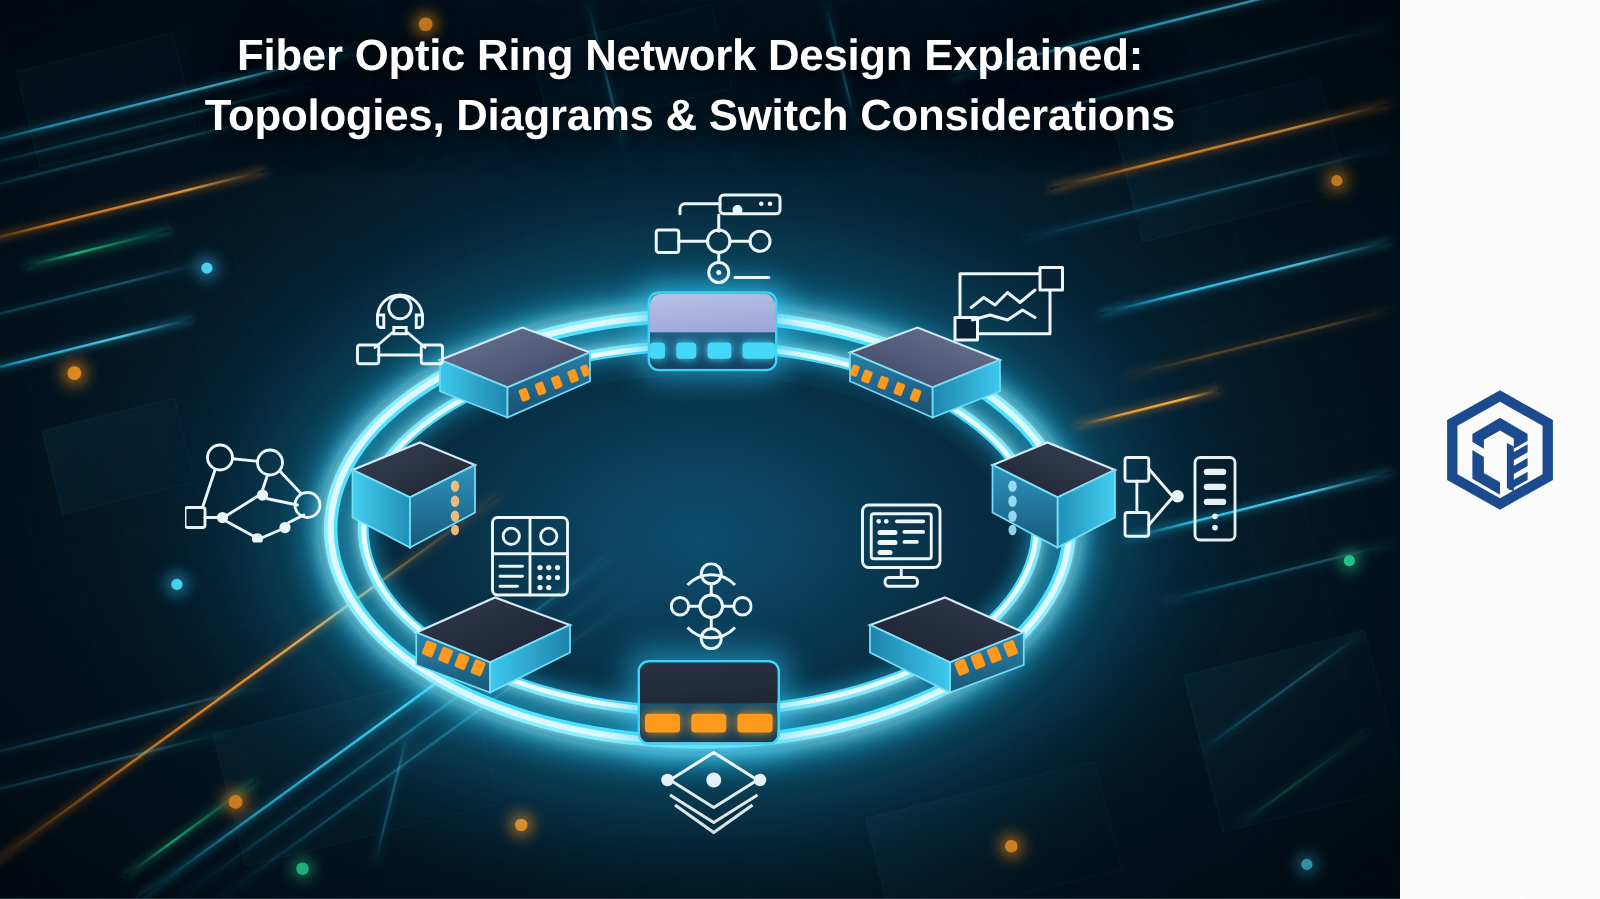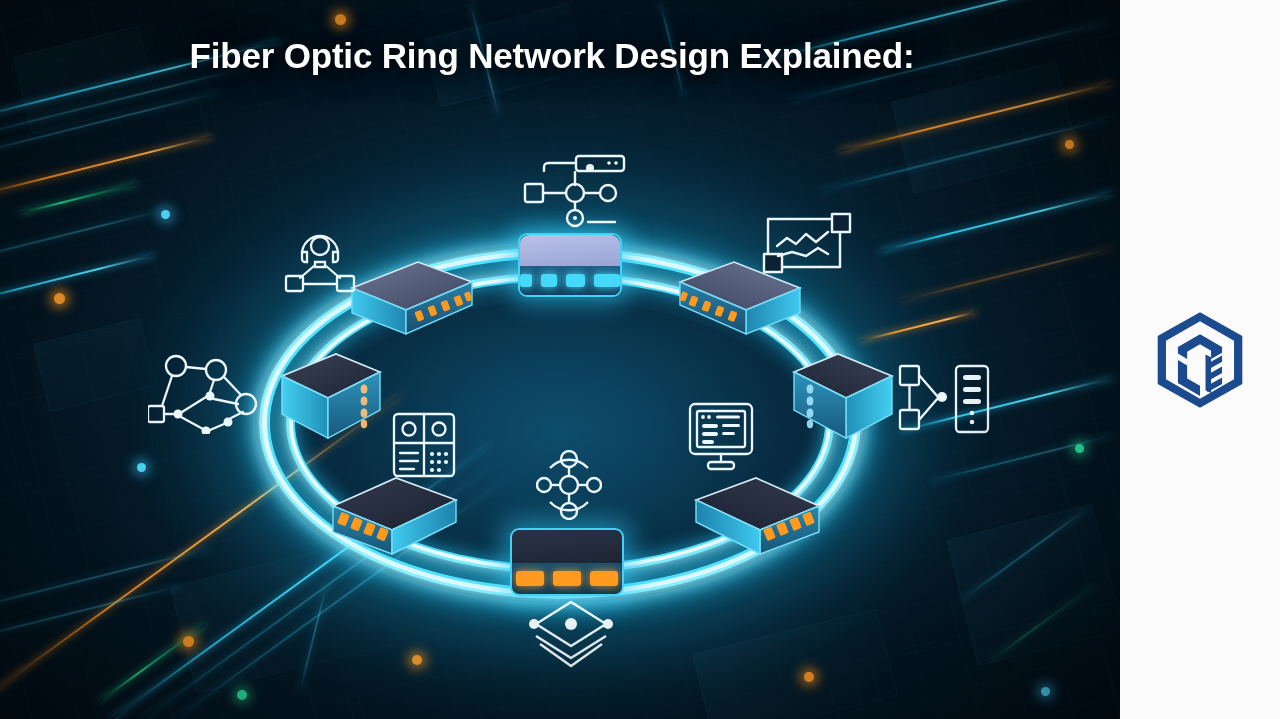--- a/index.html
+++ b/index.html
@@ -149,21 +149,21 @@
   
   .iso { position:absolute; }
   .iso svg { display:block; overflow:visible; }
 
   
   .ico { position:absolute; }
   .ico svg { display:block; }
 
   
   .title {
-    position:absolute; left:0; top:32px; width:1104px;
+    position:absolute; left:0; top:21px; width:1104px;
     text-align:center;
     color:#ffffff;
     font-weight:bold;
     font-size:35px;
     line-height:1.38;
     letter-spacing:-.2px;
     text-shadow:0 2px 14px rgba(0,0,0,.85), 0 0 34px rgba(0,0,0,.6);
     padding:0 60px;
   }
   .title .ln { display:block; }
@@ -598,20 +598,21 @@
         <circle cx="43" cy="26" r="6" fill="#ecf7fb" stroke="none"></circle>
         <circle cx="6" cy="26" r="5" fill="#ecf7fb" stroke="none"></circle>
         <circle cx="80" cy="26" r="5" fill="#ecf7fb" stroke="none"></circle>
       </svg>
     </div>
 
     <div class="vignette"></div>
 
     <h1 class="title">
       <span class="ln">Fiber Optic Ring Network Design Explained:</span>
+      <span class="ln">Topologies, Diagrams &amp; Switch Considerations</span>
     </h1>
   </div>
 
   <div class="right-panel">
     <div class="logo-box">
       <svg viewBox="0 0 100 108" fill="none">
         <g fill="#1b4a8f">
 
           <path d="M4 28 L50 2 L96 28 L96 80 L50 106 L4 80 Z
                    M13 33 L13 75 L50 96 L87 75 L87 33 L50 12 Z" fill-rule="evenodd"></path>

